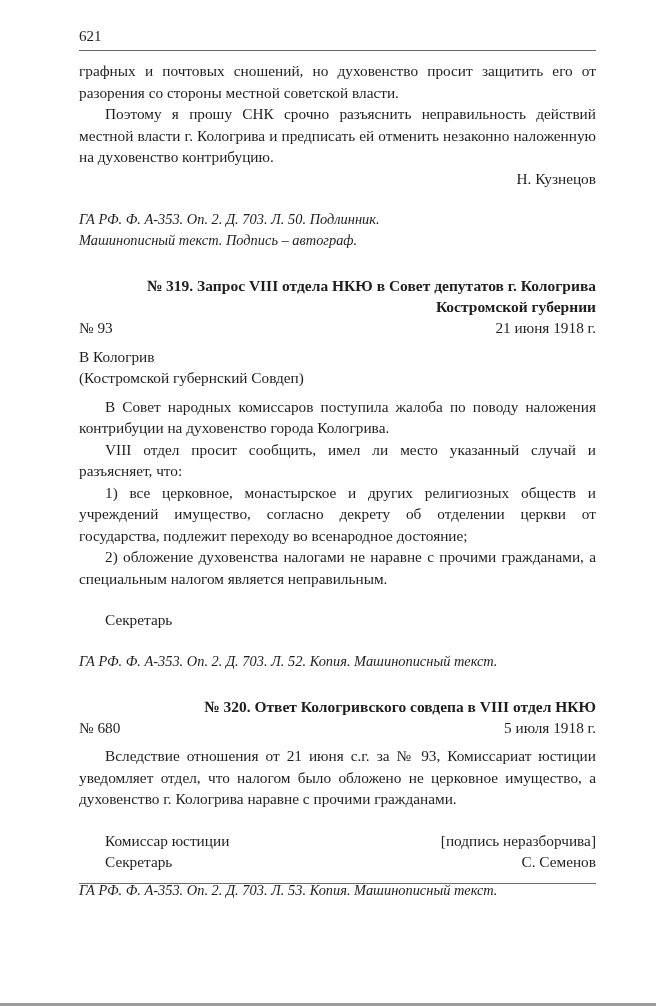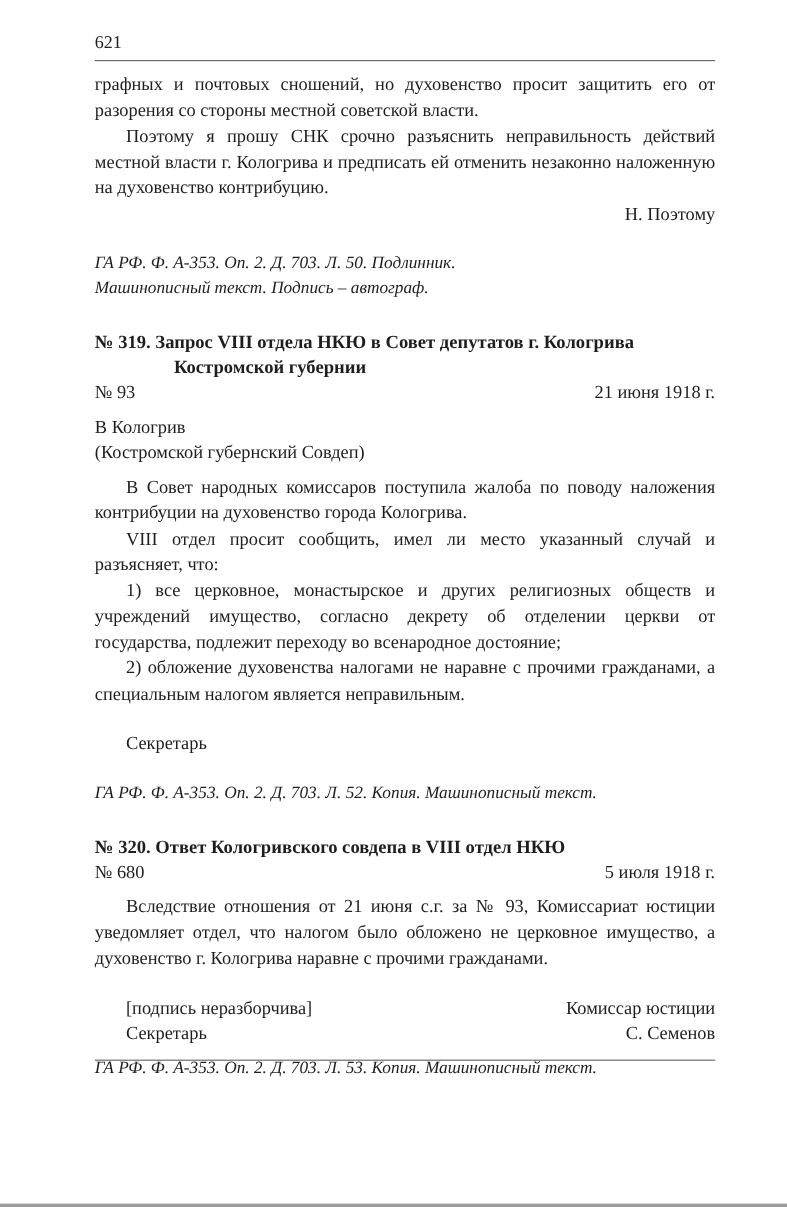--- a/index.html
+++ b/index.html
@@ -8,21 +8,21 @@
   .page { position: absolute; left: 79px; top: 0; width: 517px; }
   .folio { position: absolute; top: 27px; left: 0; font-size: 15px; line-height: 18px; }
   .rule-top { position: absolute; top: 50px; left: 0; width: 517px; height: 0;
               border-top: 1.5px solid #6a6a6a; }
   .flow { position: absolute; top: 60px; left: 0; width: 517px; font-size: 15.3px; line-height: 21.5px; }
   p { margin: 0; text-align: justify; }
   .indent { text-indent: 26px; }
   .right { text-align: left; }
   .sign-right { text-align: right; }
   .archive { font-style: italic; font-size: 14.4px; line-height: 21px; }
-  .heading { font-weight: bold; font-size: 15.5px; line-height: 21px; padding-left: 66px; text-indent: -66px; text-align: left; }
+  .heading { font-weight: bold; font-size: 15.5px; line-height: 21px; padding-left: 66px; text-indent: -66px; text-align: right; }
   .row { display: flex; justify-content: space-between; }
   .sigblock { padding-left: 26px; }
   .gap-s { height: 7px; }
   .gap-m { height: 20px; }
   .gap-l { height: 24px; }
   .rule-bottom { position: absolute; top: 883px; left: 0; width: 517px; height: 0;
                  border-top: 1.5px solid #6e6e6e; }
   .page-edge { position: absolute; left: 0; top: 1003px; width: 656px; height: 3px; background: #9c9c9c; }
 </style>
 </head>
@@ -30,21 +30,21 @@
 
 <div class="page">
   <div class="folio">621</div>
   <div class="rule-top"></div>
 
   <div class="flow">
 
     <section>
       <p>графных и почтовых сношений, но духовенство просит защитить его от разорения со стороны местной советской власти.</p>
       <p class="indent">Поэтому я прошу СНК срочно разъяснить неправильность действий местной власти г. Кологрива и предписать ей отменить незаконно наложенную на духовенство контрибуцию.</p>
-      <p class="sign-right">Н. Поэтому</p>
+      <p class="sign-right">Н. Кузнецов</p>
       <div class="gap-m"></div>
       <p class="archive">
         <span>ГА РФ. Ф. А-353. Оп. 2. Д. 703. Л. 50. Подлинник.</span><br>
         <span>Машинописный текст. Подпись – автограф.</span>
       </p>
     </section>
 
     <div class="gap-l"></div>
 
     <section>
@@ -80,22 +80,22 @@
       <p class="heading">№ 320. Ответ Кологривского совдепа в VIII отдел НКЮ</p>
       <div class="row">
         <span>№ 680</span>
         <span>5 июля 1918 г.</span>
       </div>
       <div class="gap-s"></div>
       <p class="indent">Вследствие отношения от 21 июня с.г. за № 93, Комиссариат юстиции уведомляет отдел, что налогом было обложено не церковное имущество, а духовенство г. Кологрива наравне с прочими гражданами.</p>
       <div class="gap-m"></div>
       <div class="sigblock">
         <div class="row">
+          <span>Комиссар юстиции</span>
           <span>[подпись неразборчива]</span>
-          <span>Комиссар юстиции</span>
         </div>
         <div class="row">
           <span>Секретарь</span>
           <span>С. Семенов</span>
         </div>
       </div>
       <div class="gap-s"></div>
       <p class="archive">ГА РФ. Ф. А-353. Оп. 2. Д. 703. Л. 53. Копия. Машинописный текст.</p>
     </section>
   </div>

